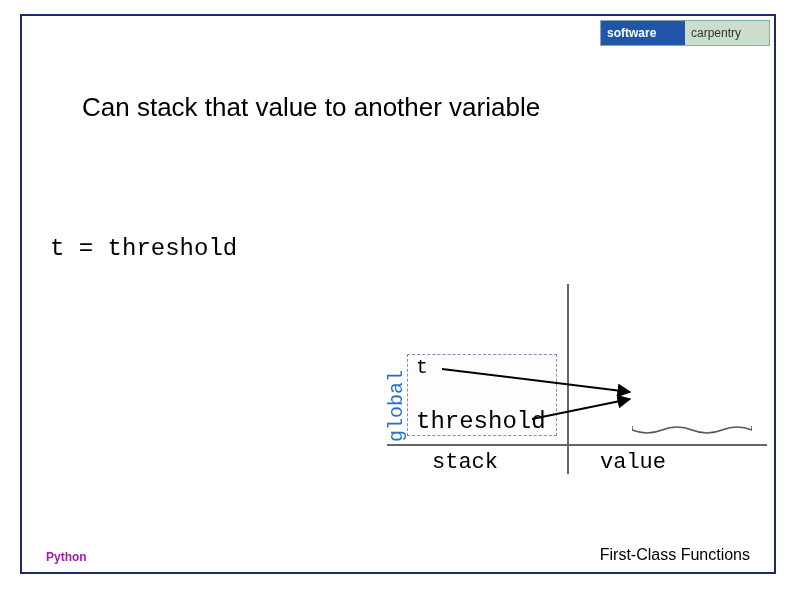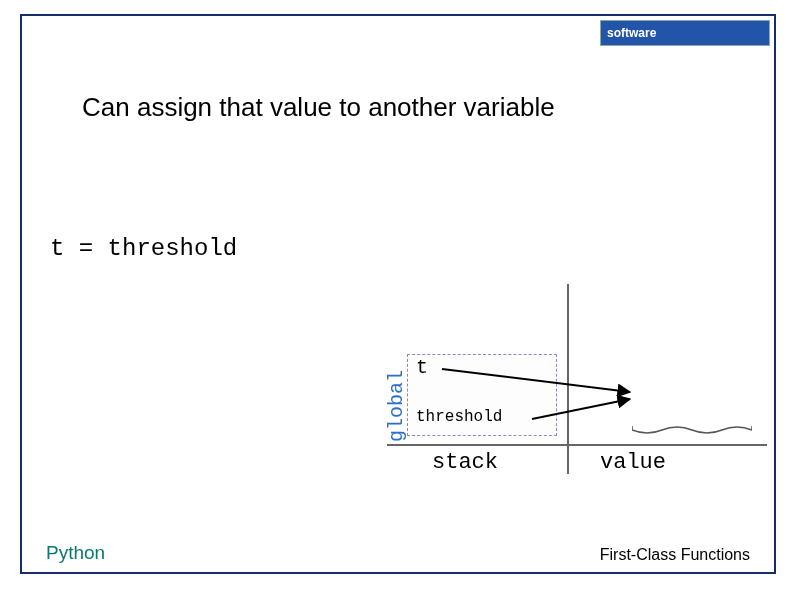--- a/index.html
+++ b/index.html
@@ -115,21 +115,21 @@
     left: 44px;
     top: 72px;
     font-family: "Courier New", monospace;
     font-size: 20px;
   }
   .var-threshold {
     position: absolute;
     left: 44px;
     top: 124px;
     font-family: "Courier New", monospace;
-    font-size: 16px;
+    font-size: 24px;
     text-align: center;
   }
   .stack-label {
     position: absolute;
     left: 60px;
     top: 166px;
     font-family: Liberation Mono, monospace;
     font-size: 22px;
   }
   .value-label {
@@ -169,41 +169,43 @@
     top: 0;
     width: 408px;
     height: 200px;
     pointer-events: none;
   }
 
   .footer-left {
     position: absolute;
     left: 24px;
     bottom: 8px;
-    font-size: 19px;
-    color: #0f766e;
+    font-size: 12px;
+    color: #a21caf;
+    font-weight: bold;
   }
   .footer-right {
     position: absolute;
     right: 24px;
     bottom: 8px;
     font-size: 16px;
     color: #000;
   }
 </style>
 </head>
 <body>
 
 <div class="slide-frame">
 
   <div class="logo">
     <div class="logo-left">software</div>
+    <div class="logo-right">carpentry</div>
   </div>
 
-  <div class="slide-title">Can assign that value to another variable</div>
+  <div class="slide-title">Can stack that value to another variable</div>
 
 
   <div class="code-block code2">t = threshold</div>
 
   <div class="diagram">
     <div class="vline"></div>
     <div class="hline"></div>
 
     <div class="scope-box"></div>
     <div class="scope-label">global</div>

